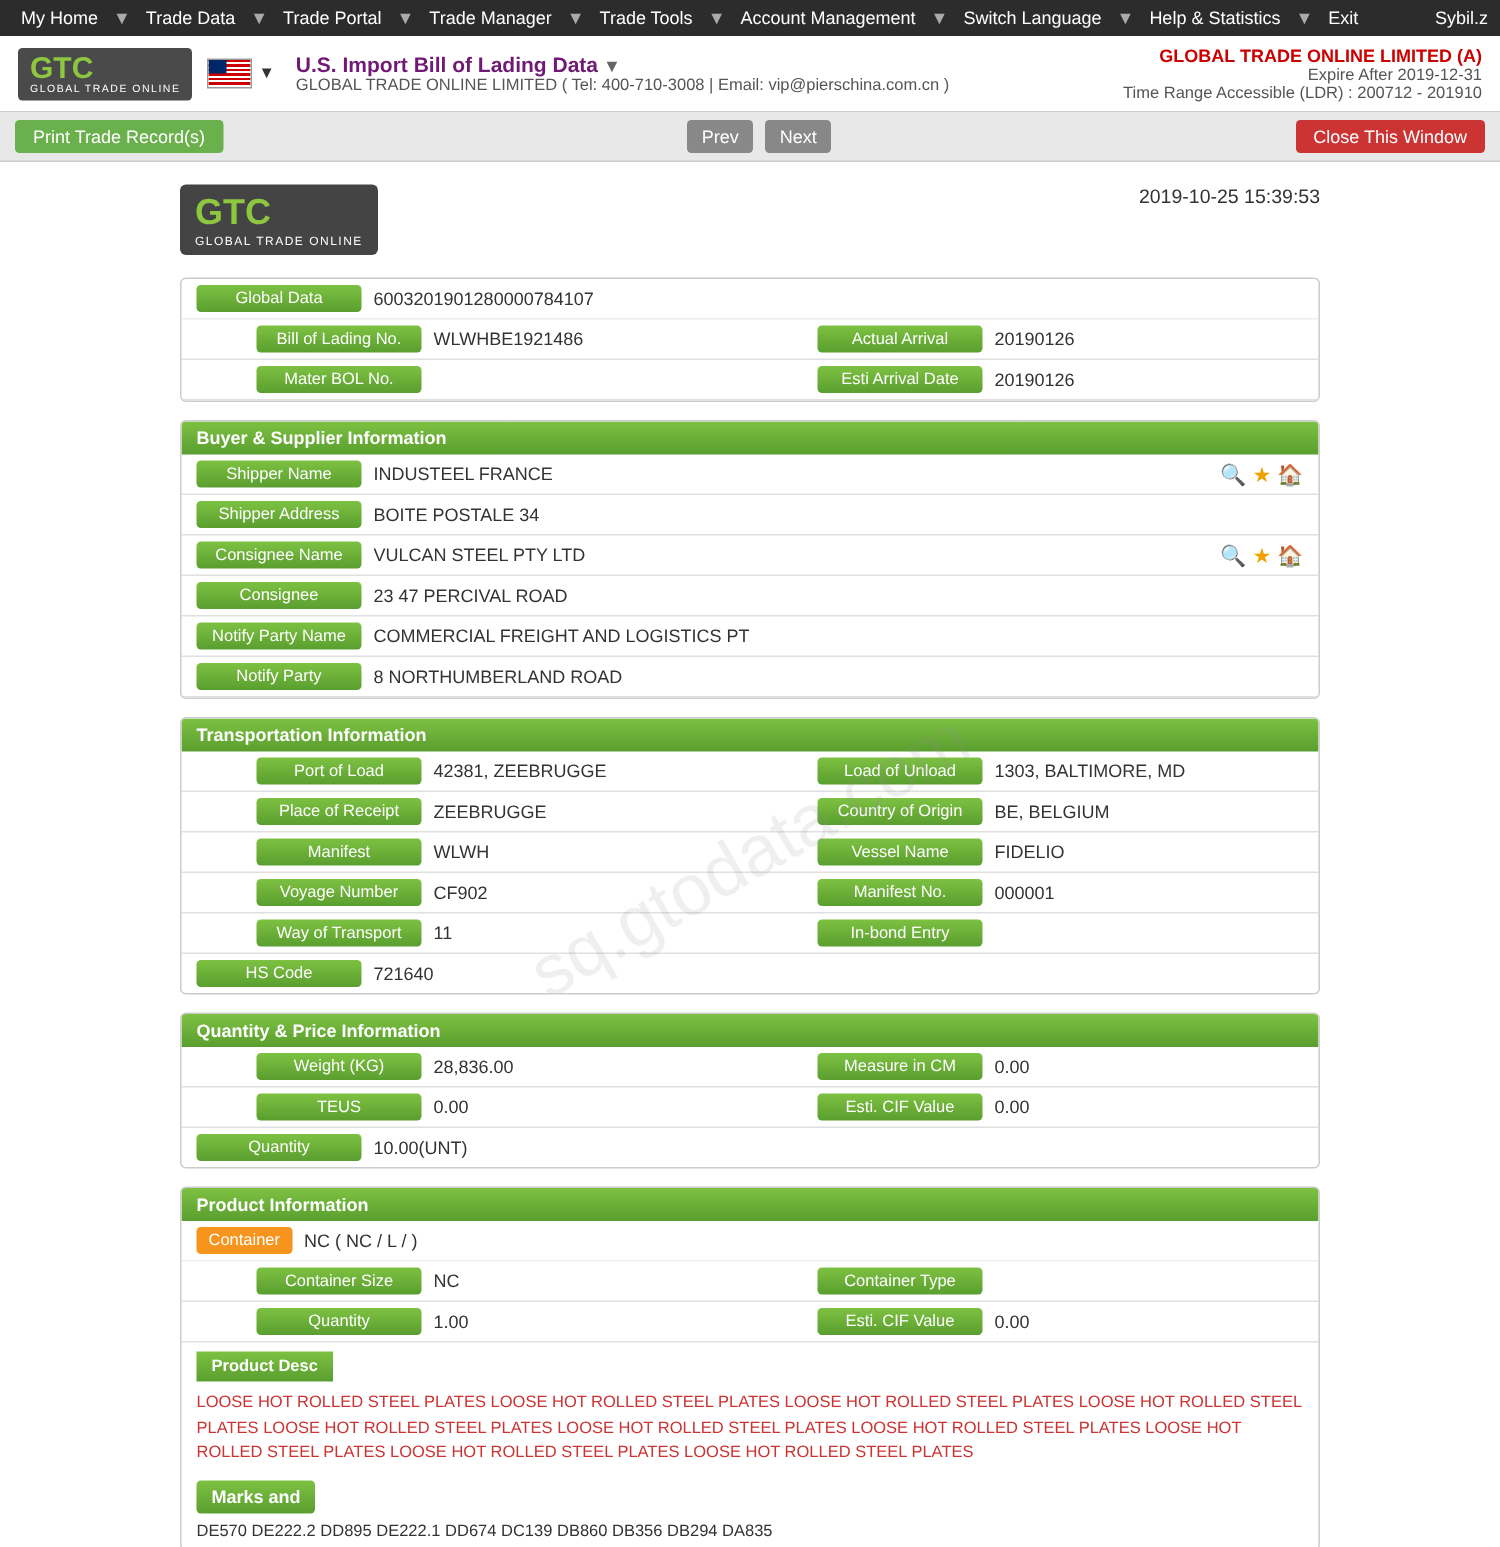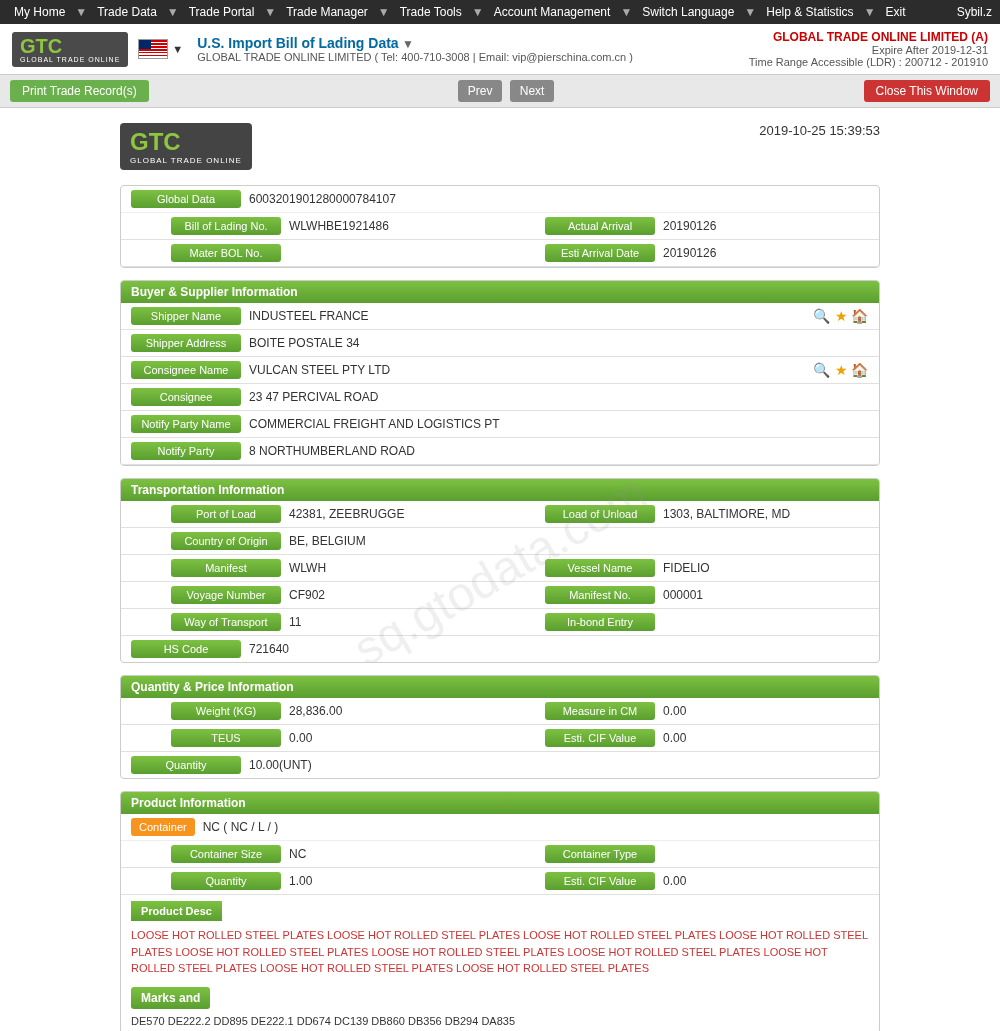--- a/index.html
+++ b/index.html
@@ -35,21 +35,21 @@
       border-radius: 3px;
     }
     .logo-text-gto {
       color: #8dc63f;
       font-size: 20px;
       font-weight: bold;
       line-height: 1;
     }
     .logo-sub { color: #fff; font-size: 7px; letter-spacing: 1px; }
     .flag-box { display: flex; align-items: center; gap: 4px; }
-    .header-title { font-size: 14px; font-weight: bold; color: #0369a1; margin-top: 16px; }
+    .header-title { font-size: 14px; font-weight: bold; color: #701a75; margin-top: 16px; }
     .header-right { text-align: right; }
     .company-name { color: #cc0000; font-weight: bold; font-size: 12px; }
     .header-contact { font-size: 11px; color: #555; }
 
     
     .action-bar {
       background: #e8e8e8;
       display: flex;
       align-items: center;
       padding: 5px 10px;
@@ -372,20 +372,24 @@
         <span class="field-label-btn">Port of Load</span>
         <span class="field-value">42381, ZEEBRUGGE</span>
       </div>
       <div class="col-half">
         <span class="field-label-btn">Load of Unload</span>
         <span class="field-value">1303, BALTIMORE, MD</span>
       </div>
     </div>
     <div class="two-col-row">
       <div class="col-half">
+        <span class="field-label-btn">Place of Receipt</span>
+        <span class="field-value">ZEEBRUGGE</span>
+      </div>
+      <div class="col-half">
         <span class="field-label-btn">Country of Origin</span>
         <span class="field-value">BE, BELGIUM</span>
       </div>
     </div>
     <div class="two-col-row">
       <div class="col-half">
         <span class="field-label-btn">Manifest</span>
         <span class="field-value">WLWH</span>
       </div>
       <div class="col-half">

